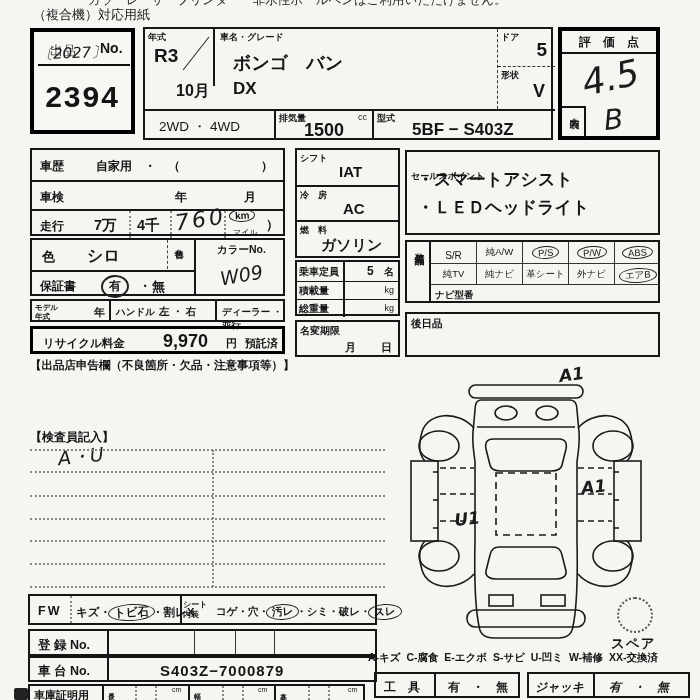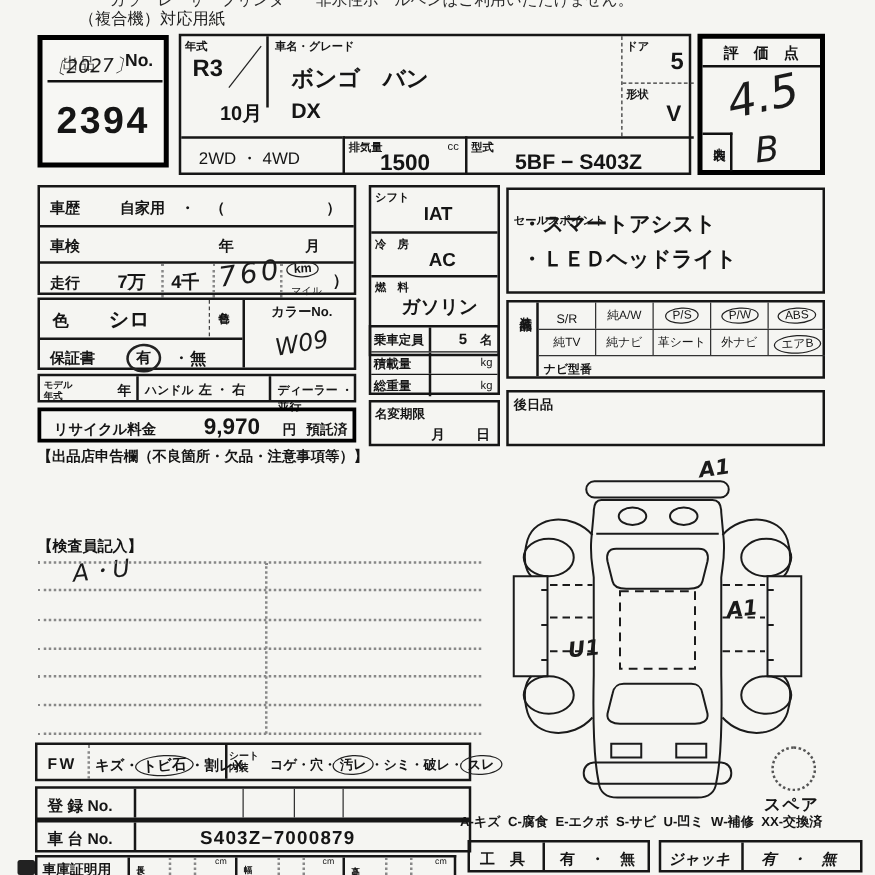--- a/index.html
+++ b/index.html
@@ -17,21 +17,21 @@
   .dotline{border-bottom:2px dotted #888;}
   .dotv{border-left:2px dotted #888;}
   .dashv{border-left:1.5px dashed #444;}
   .sep2{border-left:2px solid #161616;}
   svg text{font-family:"DejaVu Sans",sans-serif;}
 </style>
 </head>
 <body>
 
 <div class="abs" style="left:88px;top:-8px;font-size:12.5px;color:#2a2a2a;">カラーレーザープリンター　非水性ボールペンはご利用いただけません。</div>
-<div class="abs" style="left:33px;top:6px;font-size:13px;color:#1d1d1d;margin-left:30px;">（複合機）対応用紙</div>
+<div class="abs" style="left:33px;top:6px;font-size:13px;color:#1d1d1d;">（複合機）対応用紙</div>
 
 <div class="abs b4" style="left:30px;top:28px;width:105px;height:106px;background:#f7f7f4;">
   <span class="abs" style="left:16px;top:10px;font-size:13px;color:#444;">出品</span>
   <span class="abs bold" style="left:66px;top:8px;font-size:14px;">No.</span>
   <span class="abs hand" style="left:4px;top:12px;font-size:15px;transform:rotate(-2deg);">〔2027〕</span>
   <div class="abs" style="left:4px;top:32px;width:92px;border-bottom:2px solid #111;"></div>
   <div class="abs bold" style="left:0;top:48px;width:100%;text-align:center;font-size:30px;letter-spacing:2px;">2394</div>
 </div>
 
 <div class="abs b2" style="left:143px;top:27px;width:410px;height:113px;">
@@ -137,21 +137,21 @@
 
 <div class="abs b3" style="left:30px;top:326px;width:255px;height:28px;">
   <span class="abs bold" style="left:10px;top:7px;font-size:11.5px;">リサイクル料金</span>
   <span class="abs bold" style="left:130px;top:2px;font-size:18px;">9,970</span>
   <span class="abs bold" style="left:193px;top:7px;font-size:11px;">円</span>
   <span class="abs bold" style="left:212px;top:7px;font-size:11px;">預託済</span>
 </div>
 
 <div class="abs bold" style="left:30px;top:358px;font-size:11.5px;">【出品店申告欄（不良箇所・欠品・注意事項等）】</div>
 
-<div class="abs b2" style="left:295px;top:148px;width:105px;height:137px;">
+<div class="abs b2" style="left:295px;top:148px;width:105px;height:110px;">
   <div class="abs" style="left:0;top:0;width:100%;height:35px;">
     <span class="abs lbl" style="left:3px;top:2px;">シフト</span>
     <span class="abs bold" style="left:42px;top:13px;font-size:15px;">IAT</span>
   </div>
   <div class="abs" style="left:0;top:35px;width:100%;height:35px;border-top:2px solid #161616;">
     <span class="abs lbl" style="left:3px;top:2px;">冷　房</span>
     <span class="abs bold" style="left:46px;top:13px;font-size:15px;">AC</span>
   </div>
   <div class="abs" style="left:0;top:70px;width:100%;height:37px;border-top:2px solid #161616;">
     <span class="abs lbl" style="left:3px;top:2px;">燃　料</span>

